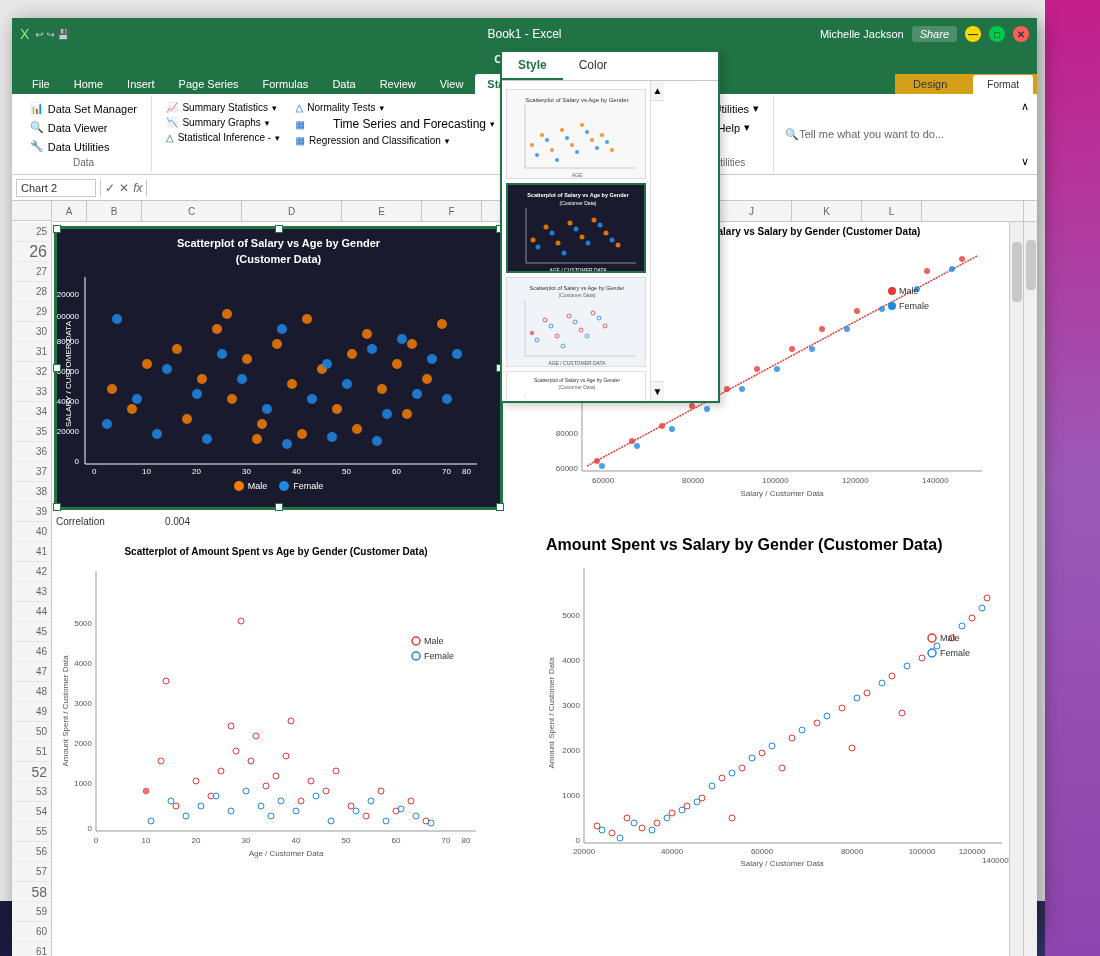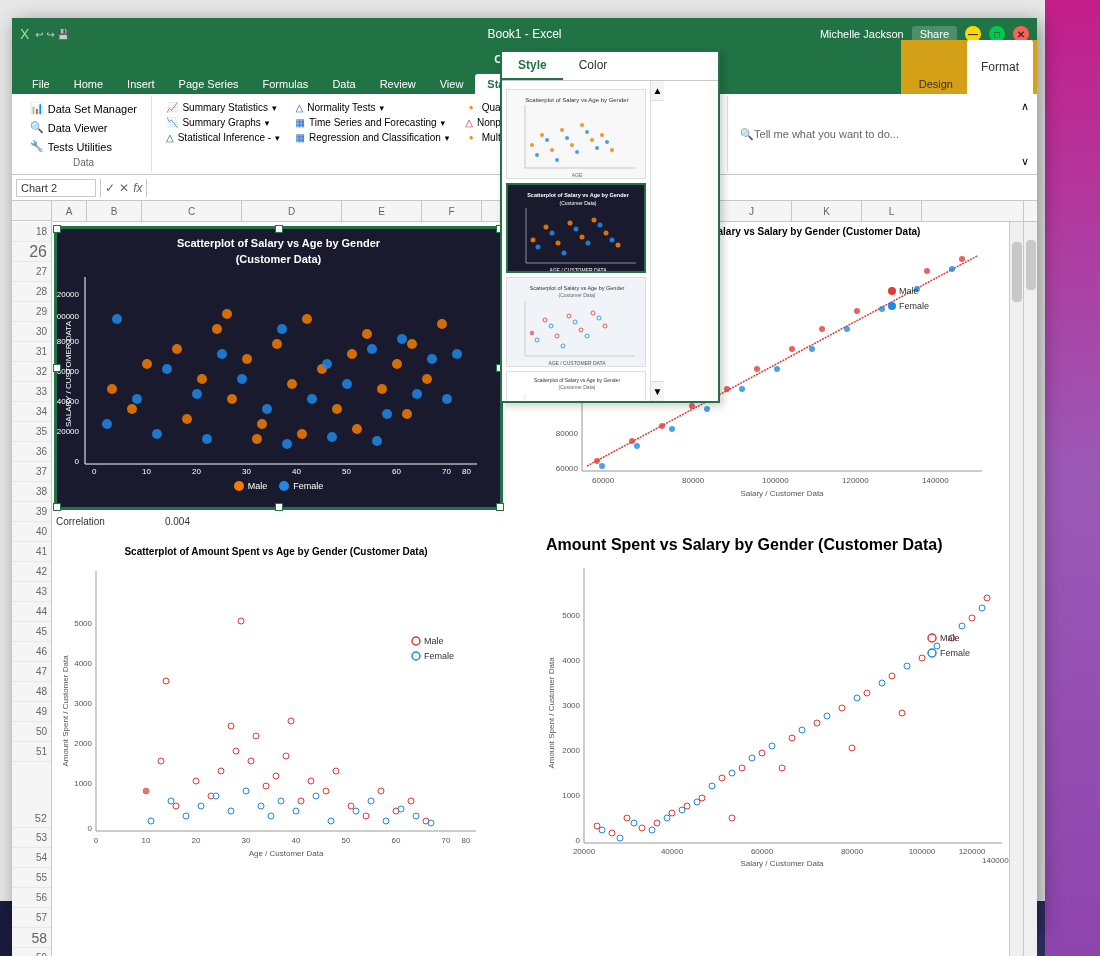--- a/index.html
+++ b/index.html
@@ -241,21 +241,21 @@
   <div style="position:absolute;top:18px;left:12px;width:1025px;height:910px;background:#fff;box-shadow:4px 4px 20px rgba(0,0,0,0.4);z-index:1;">
 
     <div class="title-bar">
       <div class="title-bar-left">
         <span style="font-size:14px;color:#90EE90;">X</span>
         <span style="font-size:10px;color:rgba(255,255,255,0.7);">↩ ↪ 💾</span>
       </div>
       <div class="title-bar-center">Book1 - Excel</div>
       <div class="title-bar-right">
         <span style="font-size:11px;">Michelle Jackson</span>
-        <span style="background:rgba(255,255,255,0.2);padding:2px 8px;border-radius:3px;cursor:pointer;font-size:11px;">Share</span>
+        <span style="background:rgba(255,255,255,0.2);padding:2px 8px;border-radius:3px;cursor:pointer;font-size:11px;font-style:italic;">Share</span>
         <div class="title-btn btn-min">—</div>
         <div class="title-btn btn-max">□</div>
         <div class="title-btn btn-cls">✕</div>
       </div>
     </div>
 
     <div style="height:18px;background:#217346;display:flex;align-items:center;justify-content:center;color:white;font-size:11px;font-weight:600;">
       <span>Chart Tools</span>
     </div>
 
@@ -266,39 +266,39 @@
       <div class="ribbon-tab">Page Series</div>
       <div class="ribbon-tab">Formulas</div>
       <div class="ribbon-tab">Data</div>
       <div class="ribbon-tab">Review</div>
       <div class="ribbon-tab">View</div>
       <div class="ribbon-tab active">StatTools</div>
       <div style="flex:1;"></div>
 
       <div style="display:flex;align-items:flex-end;background:#d4a017;padding:0 4px;">
         <div style="padding:4px 14px;font-size:11px;cursor:pointer;color:#333;border-radius:3px 3px 0 0;">Design</div>
-        <div style="padding:20px 14px;font-size:12px;cursor:pointer;color:#333;border-radius:3px 3px 0 0;background:white;">Format</div>
+        <div style="padding:4px 14px;font-size:10px;cursor:pointer;color:#333;border-radius:3px 3px 0 0;background:white;margin-left:12px;">Format</div>
       </div>
     </div>
 
     <div class="ribbon">
 
       <div class="ribbon-section">
         <div class="ribbon-group">
           <div class="ribbon-btn">
             <span>📊</span>
             <span>Data Set Manager</span>
           </div>
           <div class="ribbon-btn">
             <span>🔍</span>
             <span>Data Viewer</span>
           </div>
           <div class="ribbon-btn">
             <span>🔧</span>
-            <span>Tests Utilities</span>
+            <span>Data Utilities</span>
           </div>
         </div>
         <div class="ribbon-section-label">Data</div>
       </div>
 
       <div style="display:flex;flex-direction:row;gap:4px;padding:4px 8px;border-right:1px solid #e0e0e0;">
         <div>
           <div class="ribbon-btn">
             <span style="color:#217346;font-size:10px;">📈</span>
             <span style="font-size:10px;">Summary Statistics</span>
@@ -316,21 +316,21 @@
           </div>
         </div>
         <div>
           <div class="ribbon-btn">
             <span style="color:#1565c0;font-size:10px;">△</span>
             <span style="font-size:10px;">Normality Tests</span>
             <span style="font-size:9px;">▾</span>
           </div>
           <div class="ribbon-btn">
             <span style="color:#1565c0;font-size:10px;">▦</span>
-            <span style="font-size:10px;">Time Series and Forecasting</span>
+            <span style="font-size:12px;margin-left:24px;">Time Series and Forecasting</span>
             <span style="font-size:9px;">▾</span>
           </div>
           <div class="ribbon-btn">
             <span style="color:#1565c0;font-size:10px;">▦</span>
             <span style="font-size:10px;">Regression and Classification</span>
             <span style="font-size:9px;">▾</span>
           </div>
         </div>
         <div>
           <div class="ribbon-btn">
@@ -405,21 +405,21 @@
           <div style="min-width:80px;border-right:1px solid #c8c8c8;display:flex;align-items:center;justify-content:center;font-size:10px;color:#666;height:20px;">J</div>
           <div style="min-width:70px;border-right:1px solid #c8c8c8;display:flex;align-items:center;justify-content:center;font-size:10px;color:#666;height:20px;">K</div>
           <div style="min-width:60px;border-right:1px solid #c8c8c8;display:flex;align-items:center;justify-content:center;font-size:10px;color:#666;height:20px;">L</div>
         </div>
         <div style="width:14px;background:#f5f5f5;border-bottom:1px solid #c8c8c8;border-left:1px solid #c8c8c8;"></div>
       </div>
 
       <div style="flex:1;display:flex;position:relative;">
 
         <div style="width:40px;background:#f5f5f5;border-right:1px solid #c8c8c8;overflow:hidden;flex-shrink:0;">
-          <div style="height:20px;display:flex;align-items:center;justify-content:flex-end;padding-right:4px;font-size:10px;color:#666;border-bottom:1px solid #e8e8e8;">18</div>
+          <div style="height:20px;display:flex;align-items:center;justify-content:flex-end;padding-right:4px;font-size:10px;color:#666;border-bottom:1px solid #e8e8e8;">25</div>
           <div style="height:20px;display:flex;align-items:center;justify-content:flex-end;padding-right:4px;font-size:16px;color:#666;border-bottom:1px solid #e8e8e8;">26</div>
           <div style="height:20px;display:flex;align-items:center;justify-content:flex-end;padding-right:4px;font-size:10px;color:#666;border-bottom:1px solid #e8e8e8;">27</div>
           <div style="height:20px;display:flex;align-items:center;justify-content:flex-end;padding-right:4px;font-size:10px;color:#666;border-bottom:1px solid #e8e8e8;">28</div>
           <div style="height:20px;display:flex;align-items:center;justify-content:flex-end;padding-right:4px;font-size:10px;color:#666;border-bottom:1px solid #e8e8e8;">29</div>
           <div style="height:20px;display:flex;align-items:center;justify-content:flex-end;padding-right:4px;font-size:10px;color:#666;border-bottom:1px solid #e8e8e8;">30</div>
           <div style="height:20px;display:flex;align-items:center;justify-content:flex-end;padding-right:4px;font-size:10px;color:#666;border-bottom:1px solid #e8e8e8;">31</div>
           <div style="height:20px;display:flex;align-items:center;justify-content:flex-end;padding-right:4px;font-size:10px;color:#666;border-bottom:1px solid #e8e8e8;">32</div>
           <div style="height:20px;display:flex;align-items:center;justify-content:flex-end;padding-right:4px;font-size:10px;color:#666;border-bottom:1px solid #e8e8e8;">33</div>
           <div style="height:20px;display:flex;align-items:center;justify-content:flex-end;padding-right:4px;font-size:10px;color:#666;border-bottom:1px solid #e8e8e8;">34</div>
           <div style="height:20px;display:flex;align-items:center;justify-content:flex-end;padding-right:4px;font-size:10px;color:#666;border-bottom:1px solid #e8e8e8;">35</div>
@@ -432,21 +432,21 @@
           <div style="height:20px;display:flex;align-items:center;justify-content:flex-end;padding-right:4px;font-size:10px;color:#666;border-bottom:1px solid #e8e8e8;">42</div>
           <div style="height:20px;display:flex;align-items:center;justify-content:flex-end;padding-right:4px;font-size:10px;color:#666;border-bottom:1px solid #e8e8e8;">43</div>
           <div style="height:20px;display:flex;align-items:center;justify-content:flex-end;padding-right:4px;font-size:10px;color:#666;border-bottom:1px solid #e8e8e8;">44</div>
           <div style="height:20px;display:flex;align-items:center;justify-content:flex-end;padding-right:4px;font-size:10px;color:#666;border-bottom:1px solid #e8e8e8;">45</div>
           <div style="height:20px;display:flex;align-items:center;justify-content:flex-end;padding-right:4px;font-size:10px;color:#666;border-bottom:1px solid #e8e8e8;">46</div>
           <div style="height:20px;display:flex;align-items:center;justify-content:flex-end;padding-right:4px;font-size:10px;color:#666;border-bottom:1px solid #e8e8e8;">47</div>
           <div style="height:20px;display:flex;align-items:center;justify-content:flex-end;padding-right:4px;font-size:10px;color:#666;border-bottom:1px solid #e8e8e8;">48</div>
           <div style="height:20px;display:flex;align-items:center;justify-content:flex-end;padding-right:4px;font-size:10px;color:#666;border-bottom:1px solid #e8e8e8;">49</div>
           <div style="height:20px;display:flex;align-items:center;justify-content:flex-end;padding-right:4px;font-size:10px;color:#666;border-bottom:1px solid #e8e8e8;">50</div>
           <div style="height:20px;display:flex;align-items:center;justify-content:flex-end;padding-right:4px;font-size:10px;color:#666;border-bottom:1px solid #e8e8e8;">51</div>
-          <div style="height:20px;display:flex;align-items:center;justify-content:flex-end;padding-right:4px;font-size:11px;color:#666;border-bottom:1px solid #e8e8e8;margin-top:46px;">52</div>
+          <div style="height:20px;display:flex;align-items:center;justify-content:flex-end;padding-right:4px;font-size:14px;color:#666;border-bottom:1px solid #e8e8e8;">52</div>
           <div style="height:20px;display:flex;align-items:center;justify-content:flex-end;padding-right:4px;font-size:10px;color:#666;border-bottom:1px solid #e8e8e8;">53</div>
           <div style="height:20px;display:flex;align-items:center;justify-content:flex-end;padding-right:4px;font-size:10px;color:#666;border-bottom:1px solid #e8e8e8;">54</div>
           <div style="height:20px;display:flex;align-items:center;justify-content:flex-end;padding-right:4px;font-size:10px;color:#666;border-bottom:1px solid #e8e8e8;">55</div>
           <div style="height:20px;display:flex;align-items:center;justify-content:flex-end;padding-right:4px;font-size:10px;color:#666;border-bottom:1px solid #e8e8e8;">56</div>
           <div style="height:20px;display:flex;align-items:center;justify-content:flex-end;padding-right:4px;font-size:10px;color:#666;border-bottom:1px solid #e8e8e8;">57</div>
           <div style="height:20px;display:flex;align-items:center;justify-content:flex-end;padding-right:4px;font-size:14px;color:#666;border-bottom:1px solid #e8e8e8;">58</div>
           <div style="height:20px;display:flex;align-items:center;justify-content:flex-end;padding-right:4px;font-size:10px;color:#666;border-bottom:1px solid #e8e8e8;">59</div>
           <div style="height:20px;display:flex;align-items:center;justify-content:flex-end;padding-right:4px;font-size:10px;color:#666;border-bottom:1px solid #e8e8e8;">60</div>
           <div style="height:20px;display:flex;align-items:center;justify-content:flex-end;padding-right:4px;font-size:10px;color:#666;border-bottom:1px solid #e8e8e8;">61</div>
         </div>

